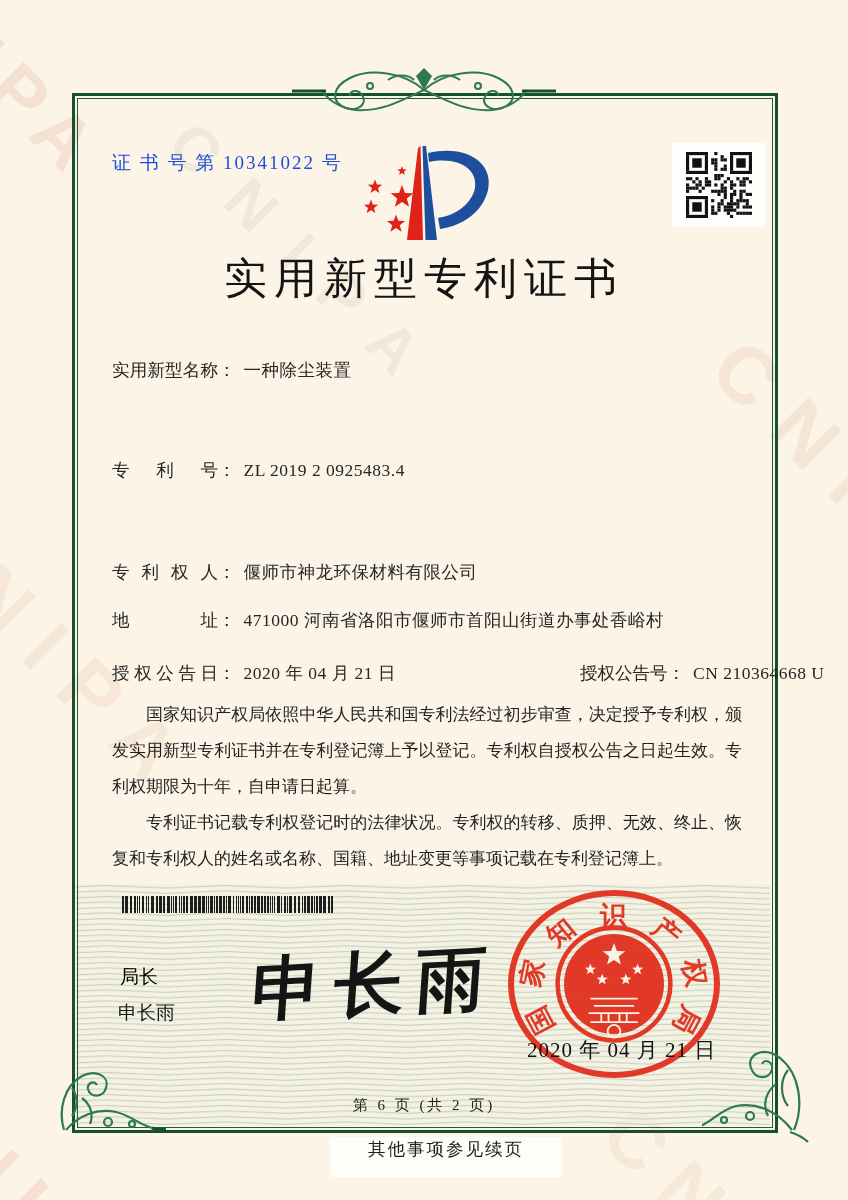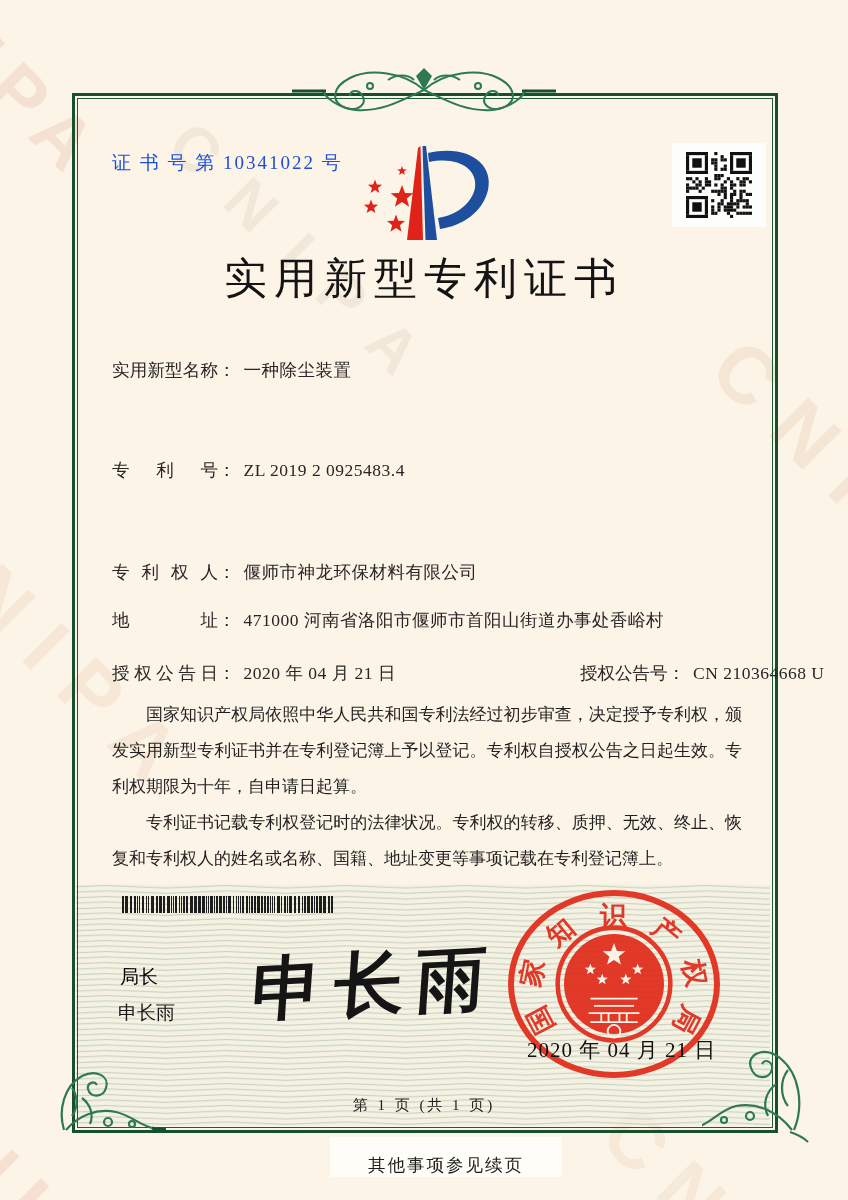--- a/index.html
+++ b/index.html
@@ -68,21 +68,21 @@
   .seal-chars span{position:absolute;font-weight:bold;color:#e1301f;font-size:27px;
                    transform-origin:center;}
   .seal-emblem{position:absolute;left:46px;top:32px;}
   .seal-date{position:absolute;left:527px;top:1036px;font-size:21px;letter-spacing:1px;
              color:#101010;z-index:6;white-space:nowrap;}
 
   
   .page-info{position:absolute;left:0;top:1096px;width:100%;text-align:center;
              font-size:15px;letter-spacing:3px;color:#222;z-index:3;}
   .note-box{position:absolute;left:330px;top:1137px;width:232px;height:40px;background:#fefdf8;
-            z-index:3;display:flex;align-items:flex-end;justify-content:center;}
+            z-index:3;display:flex;align-items:flex-start;justify-content:center;}
   .note-box span{font-size:17.5px;letter-spacing:2px;color:#1e1e1e;}
 </style>
 </head>
 <body>
 
 <div class="page">
 
   <div class="wm wm1">CNIPA</div>
   <div class="wm wm2">CNIPA</div>
   <div class="wm wm3">CNIPA</div>
@@ -411,18 +411,18 @@
       <g stroke="#fcf4e7" stroke-width="2" fill="none">
         <path d="M40 84 H92 M44 92 H88 M38 100 H94"></path>
         <path d="M52 100 V110 M80 100 V110 M60 100 V110 M72 100 V110"></path>
         <path d="M40 110 H92"></path>
         <circle cx="66" cy="120" r="7"></circle>
       </g>
     </svg>
   </div>
   <div class="seal-date">2020 年 04 月 21 日</div>
 
-  <div class="page-info">第 1 页 (共 1 页)</div>
+  <div class="page-info">第 6 页 (共 2 页)</div>
   <div class="note-box">
     <span>其他事项参见续页</span>
   </div>
 
 </div>
 
 </body></html>

